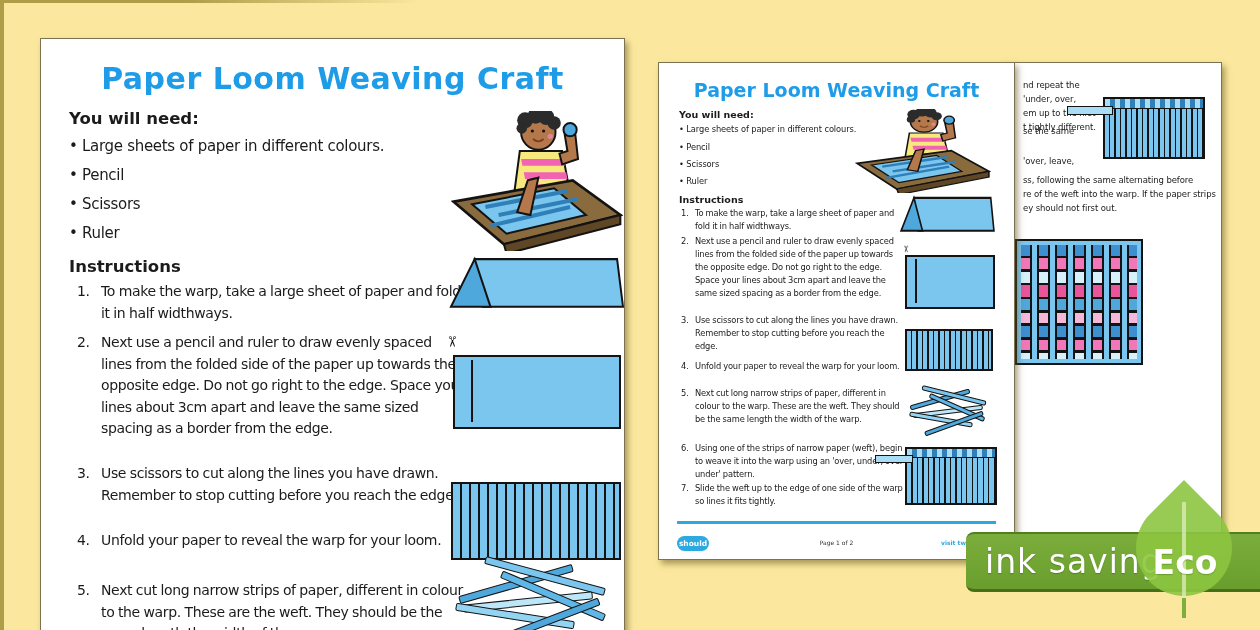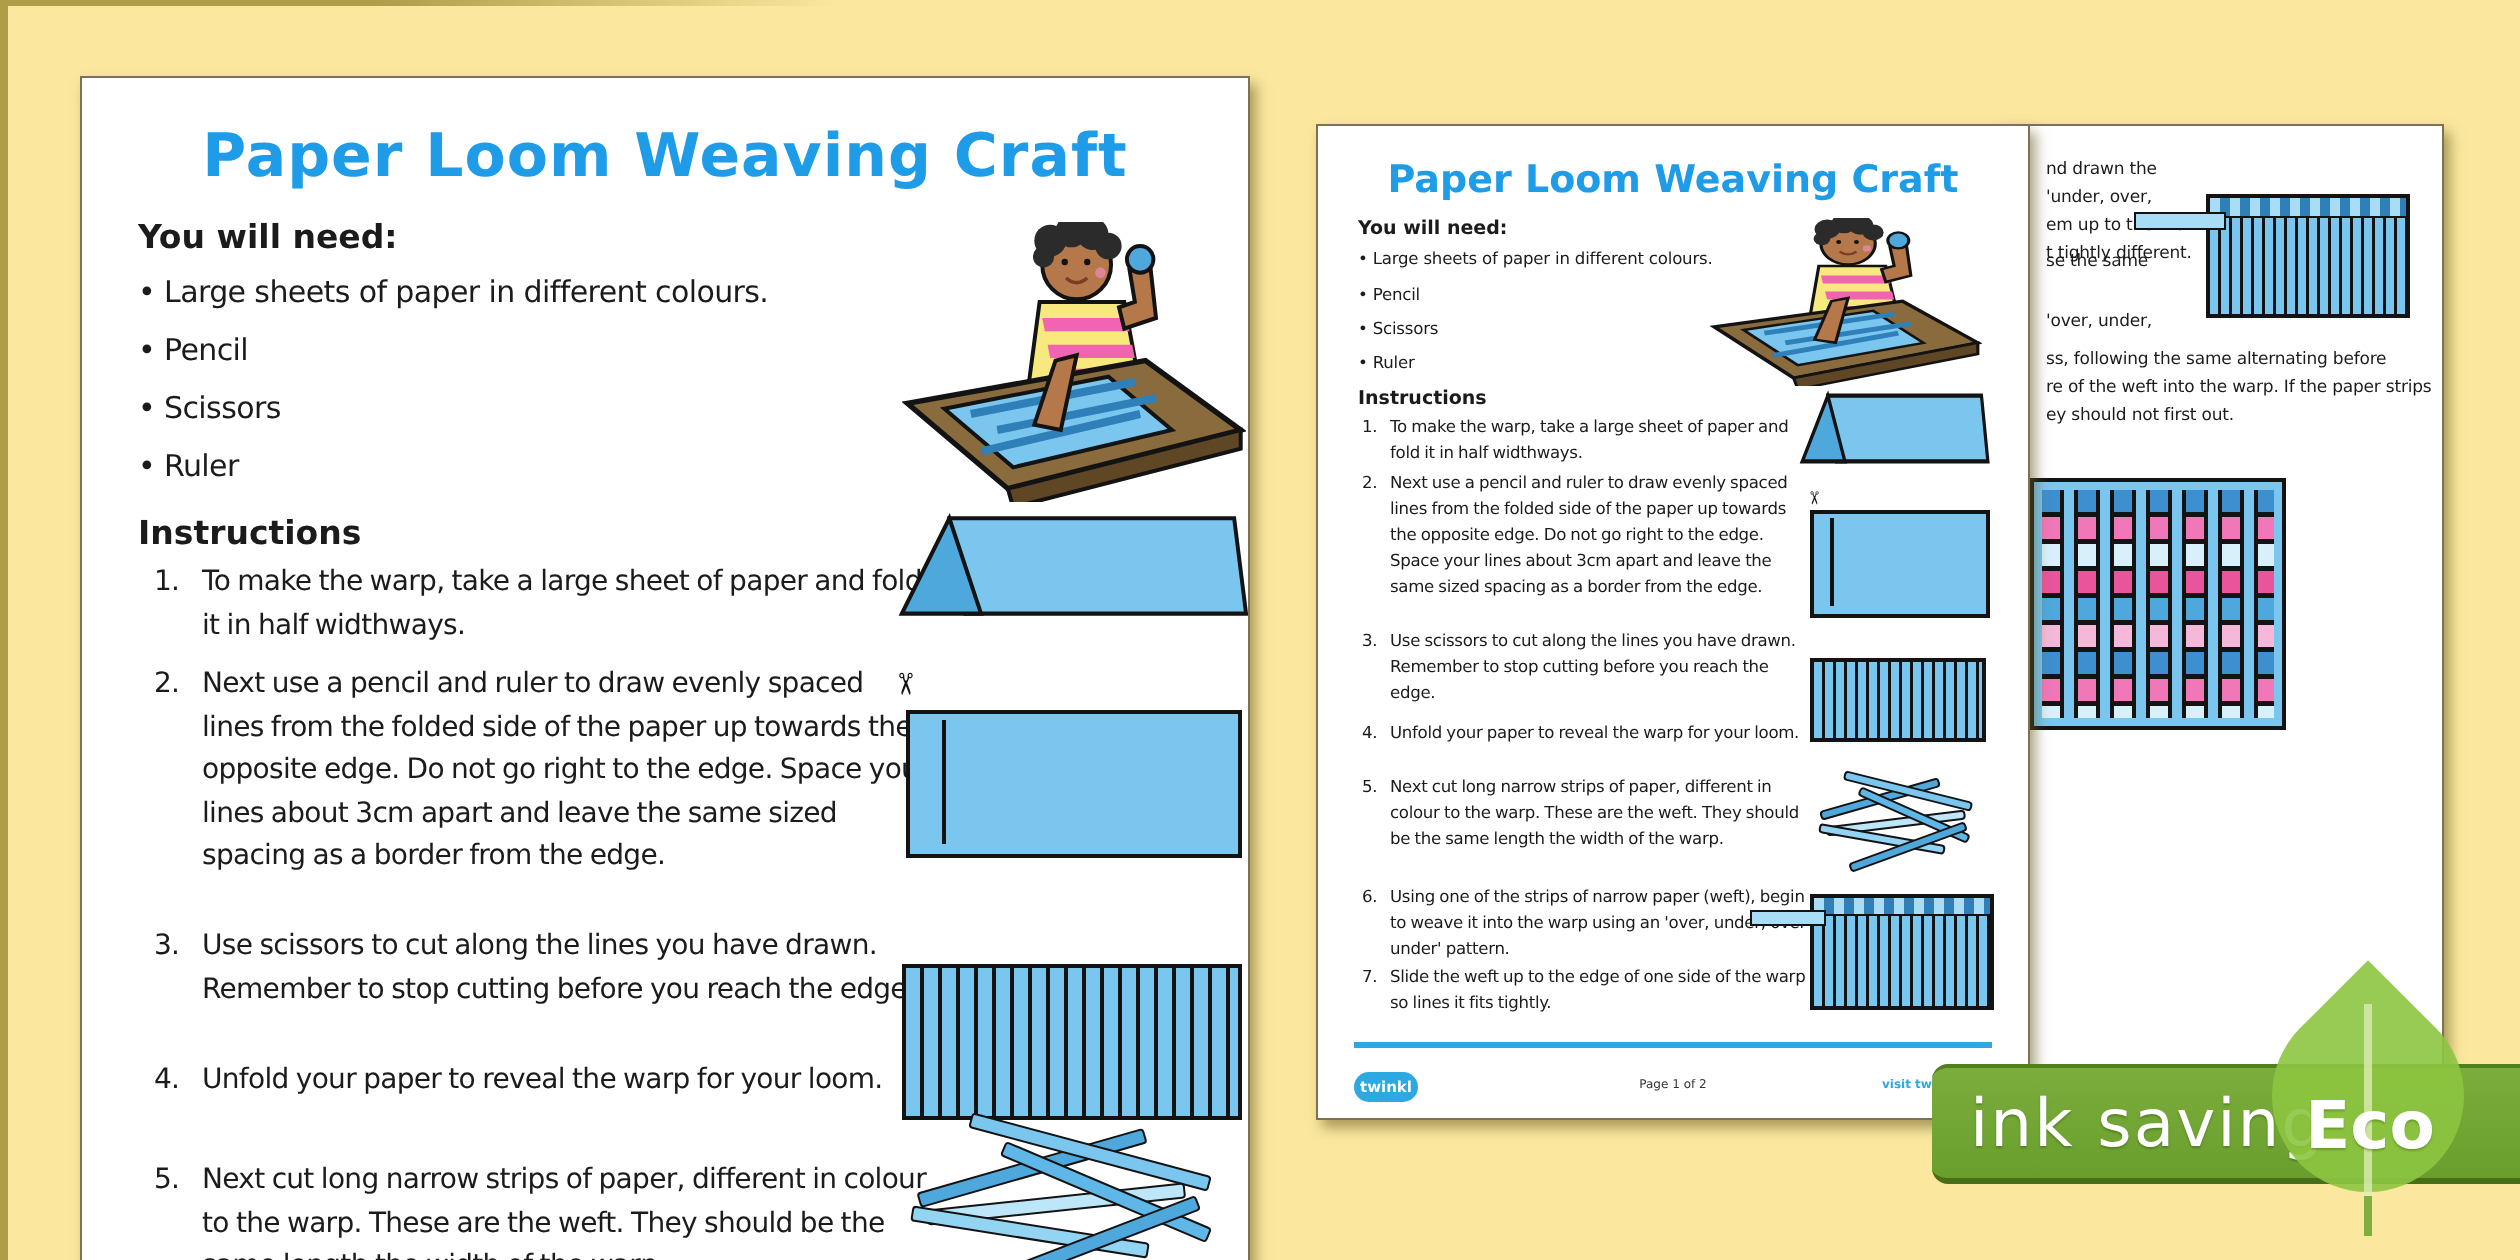--- a/index.html
+++ b/index.html
@@ -109,26 +109,26 @@
       <path d="M26,72 L88,60 M36,78 L96,66 M30,86 L90,72" stroke="#2F7FB8" stroke-width="3" fill="none"></path>
       <polygon points="58,52 66,50 60,78 50,76" fill="#B5784A" stroke="#131313" stroke-width="1.5"></polygon>
     </g>
   </defs>
 </svg>
 
 <div class="edge-left"></div>
 <div class="edge-top"></div>
 
 <div class="page" id="page-right">
-  <div class="F-line" style="top:17px">nd drawn the</div>
+  <div class="F-line" style="top:17px">nd repeat the</div>
   <div class="F-line" style="top:31px">'under, over,</div>
   <div class="F-line" style="top:45px">em up to the first</div>
   <div class="F-line" style="top:59px">t tightly different.</div>
   <div class="F-line" style="top:63px">se the same</div>
-  <div class="F-line" style="top:93px">'over, under,</div>
+  <div class="F-line" style="top:93px">'over, leave,</div>
   <div class="F-line" style="top:112px">ss, following the same alternating before</div>
   <div class="F-line" style="top:126px">re of the weft into the warp. If the paper strips</div>
   <div class="F-line" style="top:140px">ey should not first out.</div>
 
   <div class="illo weft" style="left:104px;top:34px;width:102px;height:62px">
     <div class="band"></div>
     <div class="out" style="left:-38px;top:7px;width:44px;height:7px"></div>
   </div>
   <div class="illo done" style="left:16px;top:176px;width:128px;height:126px">
     <div class="inner"></div>
@@ -192,21 +192,21 @@
     <div class="strip" style="left:20px;top:20px;width:60px;background:#5FB7E8;transform:rotate(24deg)"></div>
     <div class="strip" style="left:2px;top:32px;width:64px;background:#93D4F2;transform:rotate(10deg)"></div>
     <div class="strip" style="left:16px;top:36px;width:62px;background:#4FA8DC;transform:rotate(-20deg)"></div>
   </div>
   <div class="illo weft" style="left:246px;top:384px;width:92px;height:58px">
     <div class="band" style="height:8px"></div>
     <div class="out" style="left:-32px;top:6px;width:36px;height:6px"></div>
   </div>
 
   <div class="f-rule"></div>
-  <div class="f-logo">twinkl</div>
+  <div class="f-logo">should</div>
   <div class="f-page">Page 1 of 2</div>
   <div class="f-visit">visit twinkl</div>
 </div>
 
 <div class="page" id="page-left">
   <div class="L-title">Paper Loom Weaving Craft</div>
   <div class="L-h" style="top:70px">You will need:</div>
   <div class="L-line" style="top:98px">• Large sheets of paper in different colours.</div>
   <div class="L-line" style="top:127px">• Pencil</div>
   <div class="L-line" style="top:156px">• Scissors</div>

